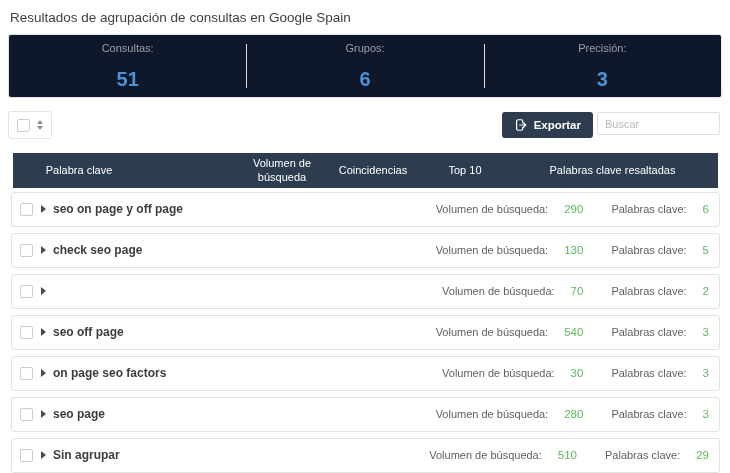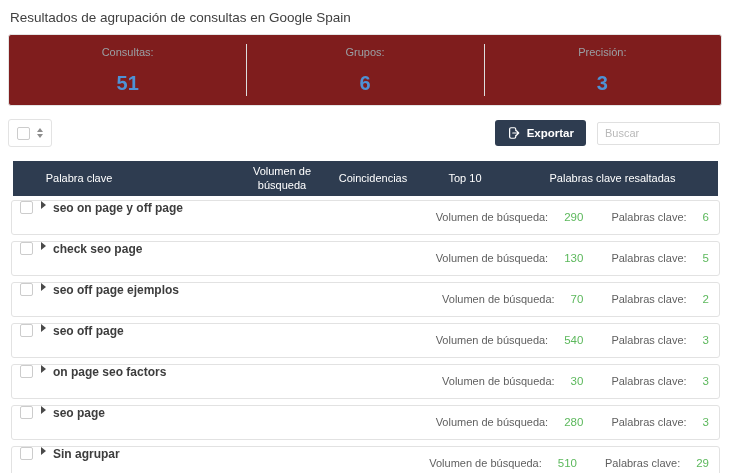--- a/index.html
+++ b/index.html
@@ -12,24 +12,24 @@
     padding: 10px 10px 0 10px;
     font-size: 13.5px;
     font-weight: 400;
     color: #404040;
   }
 
   
   .stats {
     display: flex;
     margin: 9px 8px 0 8px;
-    background: #7f1d1d;
+    background: #0f172a;
     border: 1px solid #e4e4e4;
     border-radius: 3px;
-    height: 72px;
+    height: 64px;
   }
   .stat {
     flex: 1;
     display: flex;
     flex-direction: column;
     align-items: center;
     justify-content: center;
     position: relative;
   }
   .stat + .stat::before {
@@ -73,21 +73,21 @@
     border-left: 3.5px solid transparent;
     border-right: 3.5px solid transparent;
     border-bottom: 4px solid #8d8d8d;
   }
   .caret-down {
     width: 0; height: 0;
     border-left: 3.5px solid transparent;
     border-right: 3.5px solid transparent;
     border-top: 4px solid #8d8d8d;
   }
-  .toolbar-right { margin-left: auto; display: flex; align-items: center; gap: 11px; }
+  .toolbar-right { margin-left: auto; display: flex; gap: 4px; }
   .export-btn {
     display: flex;
     align-items: center;
     gap: 6px;
     background: #2e3c50;
     color: #fff;
     border: none;
     border-radius: 3px;
     height: 26px;
     padding: 0 12px;
@@ -124,20 +124,21 @@
   .th-keyword   { width: 124px; }
   .th-volume    { width: 90px; margin-left: 96px; }
   .th-matches   { width: 92px; }
   .th-top10     { width: 92px; }
   .th-highlight { flex: 1; }
 
   
   .rows { margin: 4px 10px 0 11px; }
   .group-row {
     display: flex;
+    align-items: center;
     height: 35px;
     border: 1px solid #e2e2e2;
     border-radius: 3px;
     background: #fff;
     margin-bottom: 6px;
     padding: 0 10px 0 8px;
   }
   .group-row .checkbox { margin-right: 8px; }
   .expand-caret {
     width: 0; height: 0;
@@ -239,21 +240,20 @@
         </span>
         <span class="metric">
           <span class="metric-label">Palabras clave:</span>
           <span class="metric-value">5</span>
         </span>
       </span>
     </div>
       <div class="group-row">
       <span class="checkbox"></span>
       <span class="expand-caret"></span>
-      <span class="group-name">seo off page ejemplos</span>
       <span class="group-metrics">
         <span class="metric">
           <span class="metric-label">Volumen de búsqueda:</span>
           <span class="metric-value">70</span>
         </span>
         <span class="metric">
           <span class="metric-label">Palabras clave:</span>
           <span class="metric-value">2</span>
         </span>
       </span>

